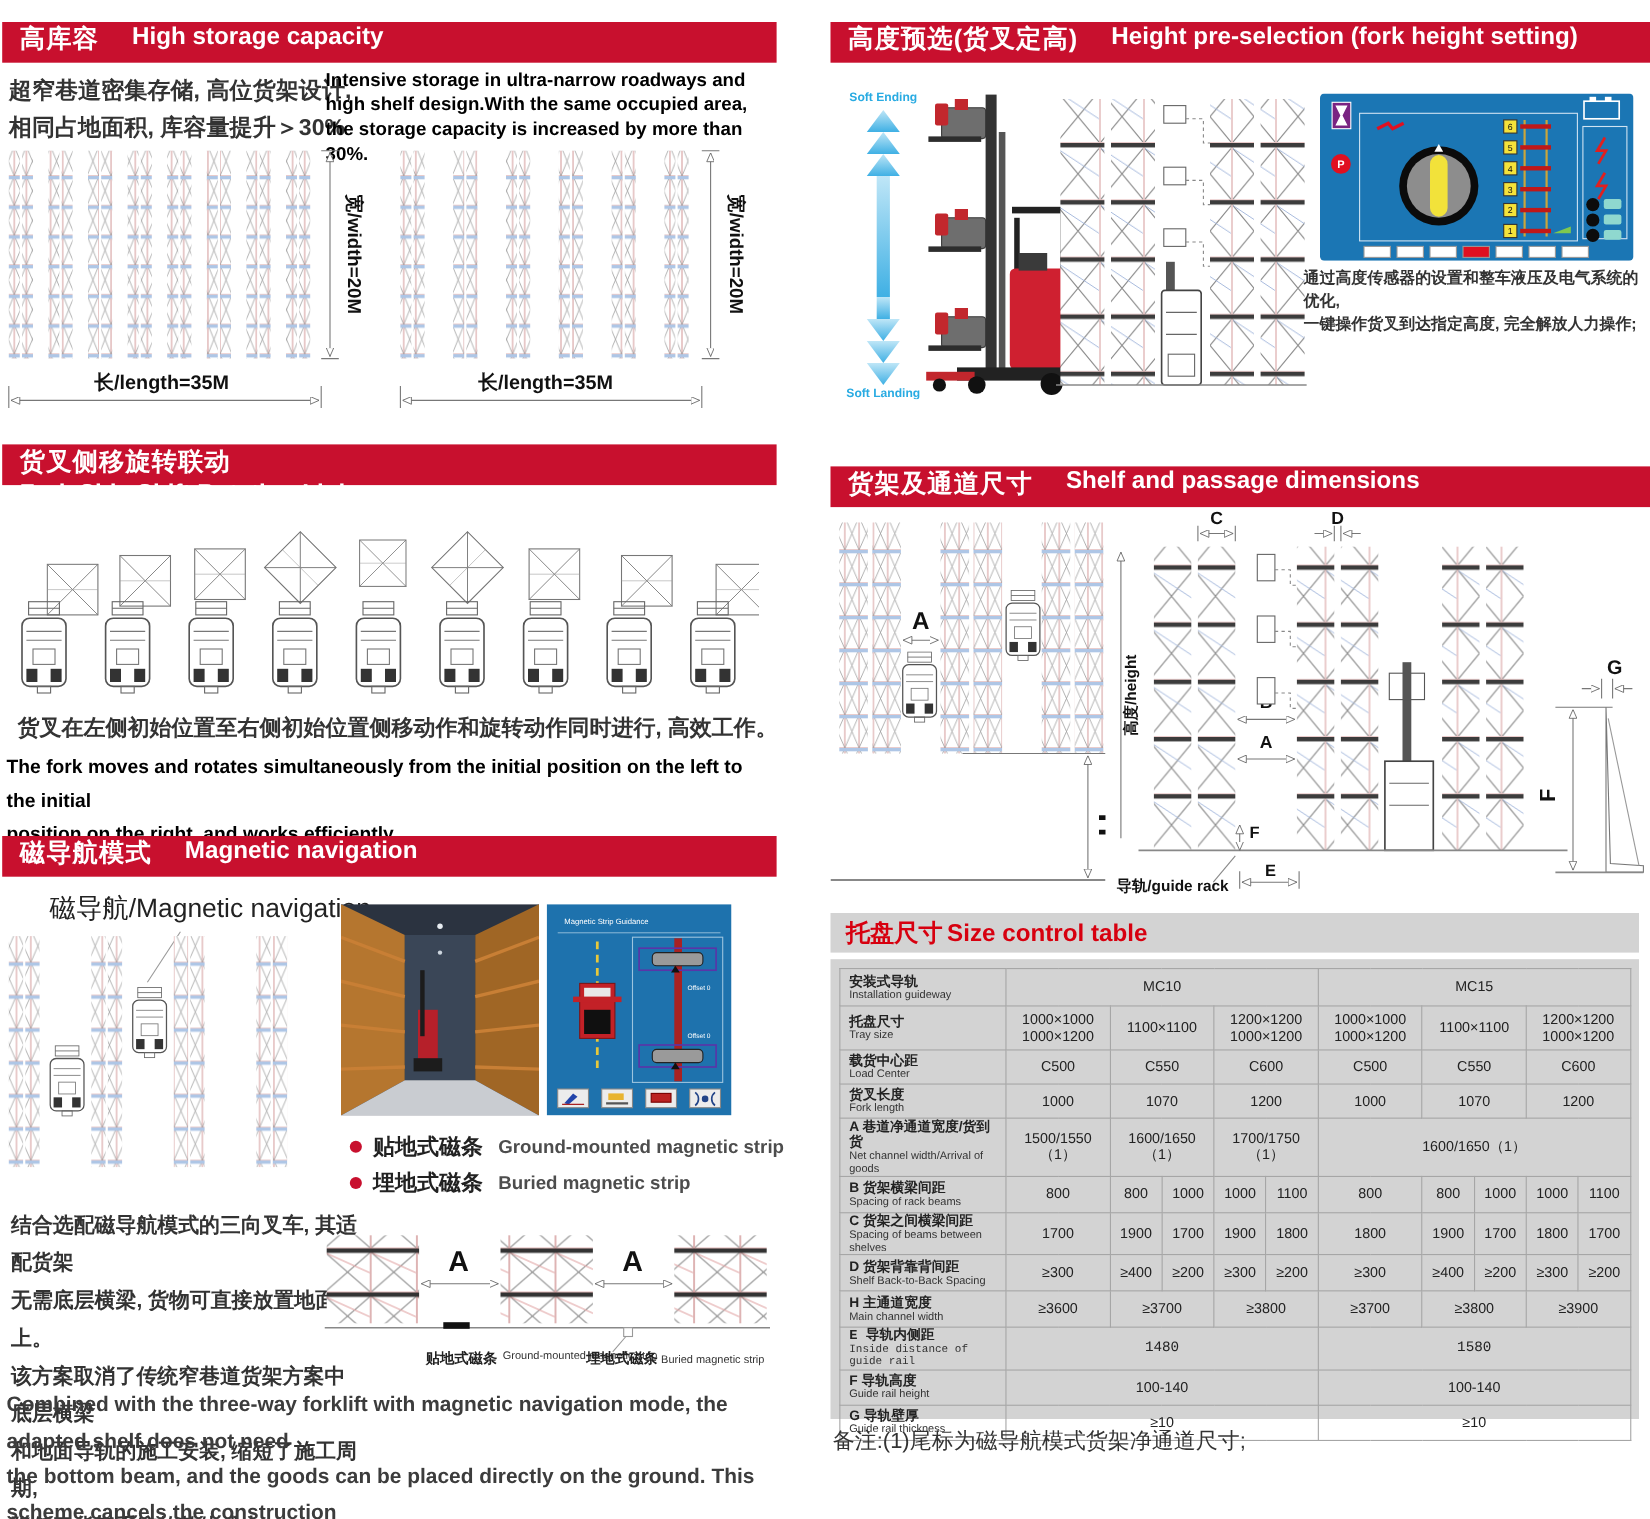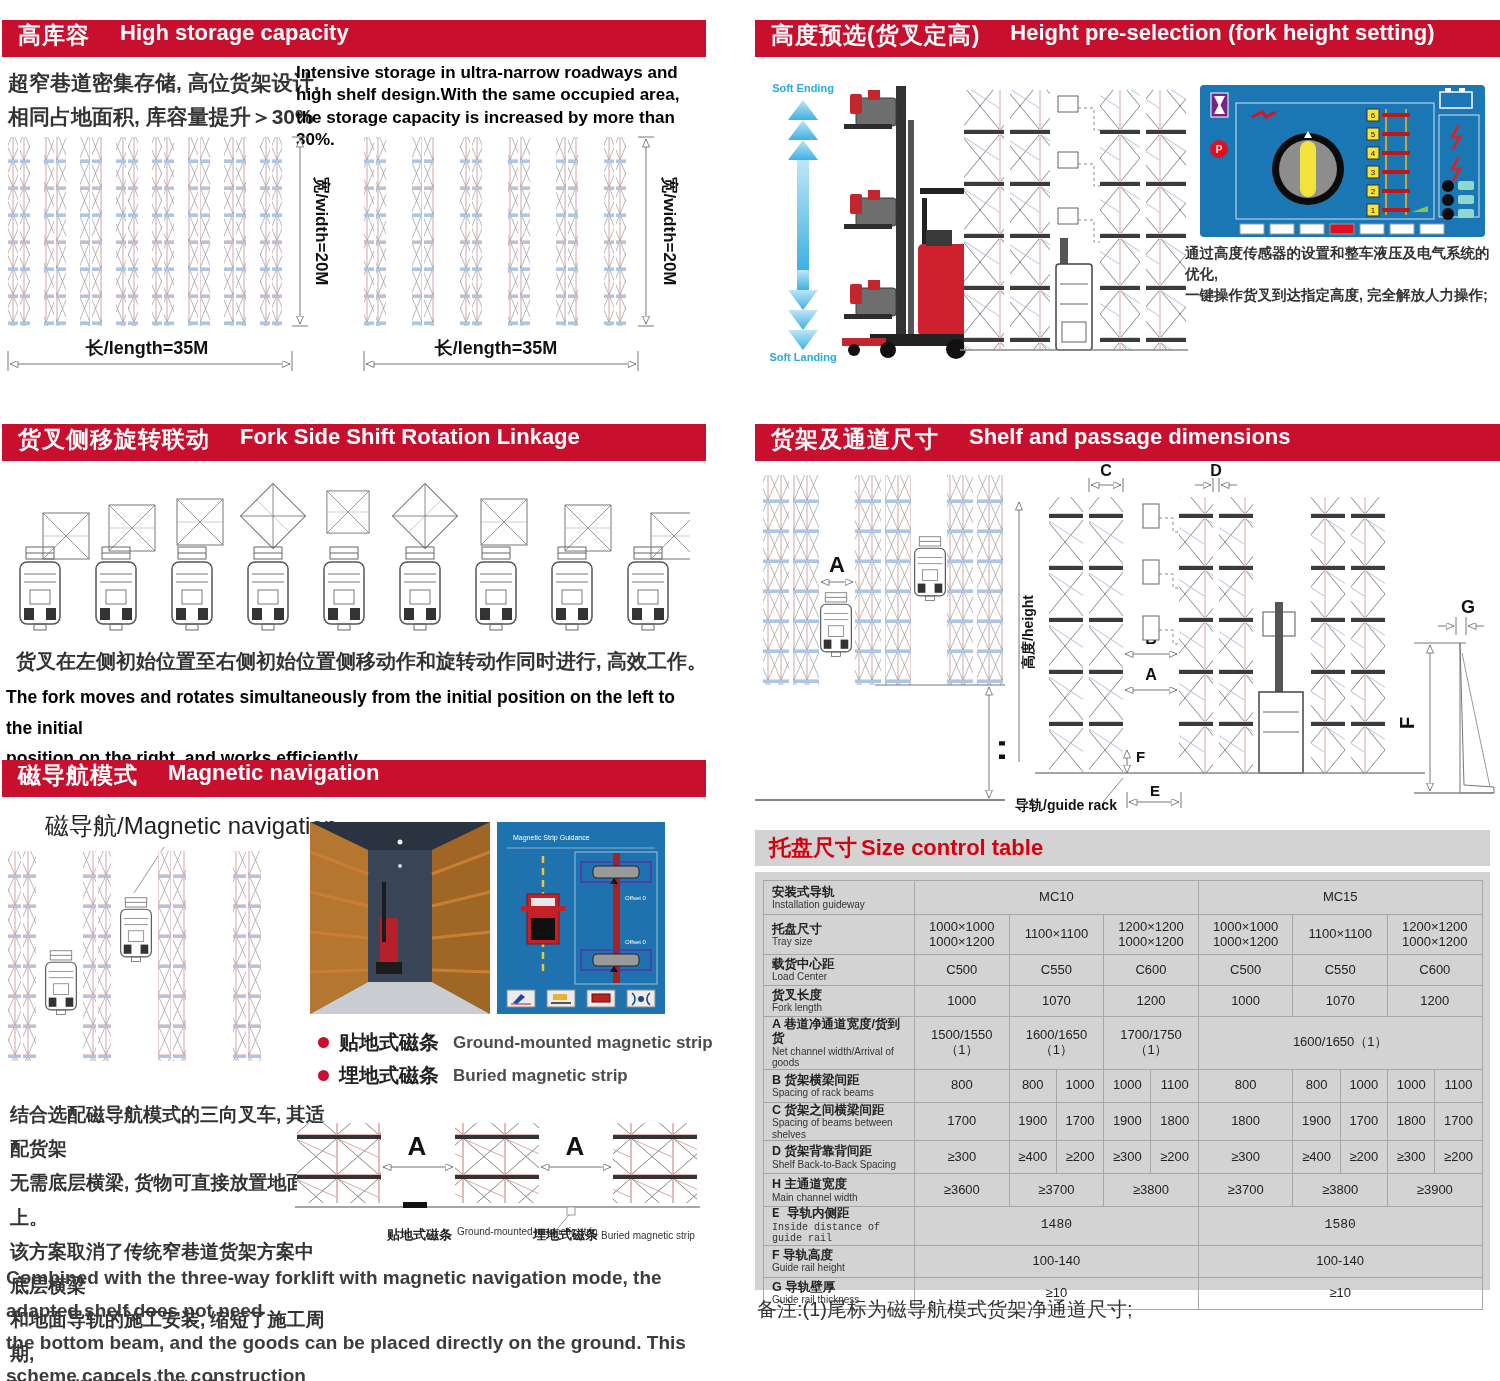--- a/index.html
+++ b/index.html
@@ -144,21 +144,21 @@
   <line x1="282" y1="4" x2="298" y2="4" class="dimline"></line>
   <line x1="282" y1="193" x2="298" y2="193" class="dimline"></line>
   <line x1="290" y1="6" x2="290" y2="191" class="dimline" marker-start="url(#as)" marker-end="url(#ae)"></line>
   <text x="308" y="98" transform="rotate(90 308 98)" text-anchor="middle" font-size="17" class="dimtxt">宽/width=20M</text>
   <text x="140" y="221" text-anchor="middle" font-size="18" class="dimtxt">长/length=35M</text>
   <line x1="8" y1="218" x2="8" y2="238" class="dimline"></line>
   <line x1="282" y1="218" x2="282" y2="238" class="dimline"></line>
   <line x1="10" y1="231" x2="280" y2="231" class="dimline" marker-start="url(#as)" marker-end="url(#ae)"></line>
 </svg>
 
-<div class="banner" style="left:2px;top:424px;width:688px;height:37px;">
+<div class="banner" style="left:2px;top:404px;width:688px;height:37px;flex-direction:column;">
   <span class="cn">货叉侧移旋转联动</span>
   <span class="en">Fork Side Shift Rotation Linkage</span>
 </div>
 
 <svg class="abs" style="left:0;top:474px;" width="690" height="170">
   <g transform="translate(6,0)">
         <use href="#pal" x="36" y="38" width="48" height="48"></use>
         <use href="#ptruck" x="12" y="72" width="44" height="86"></use>
       </g>
   <g transform="translate(82,0)">

